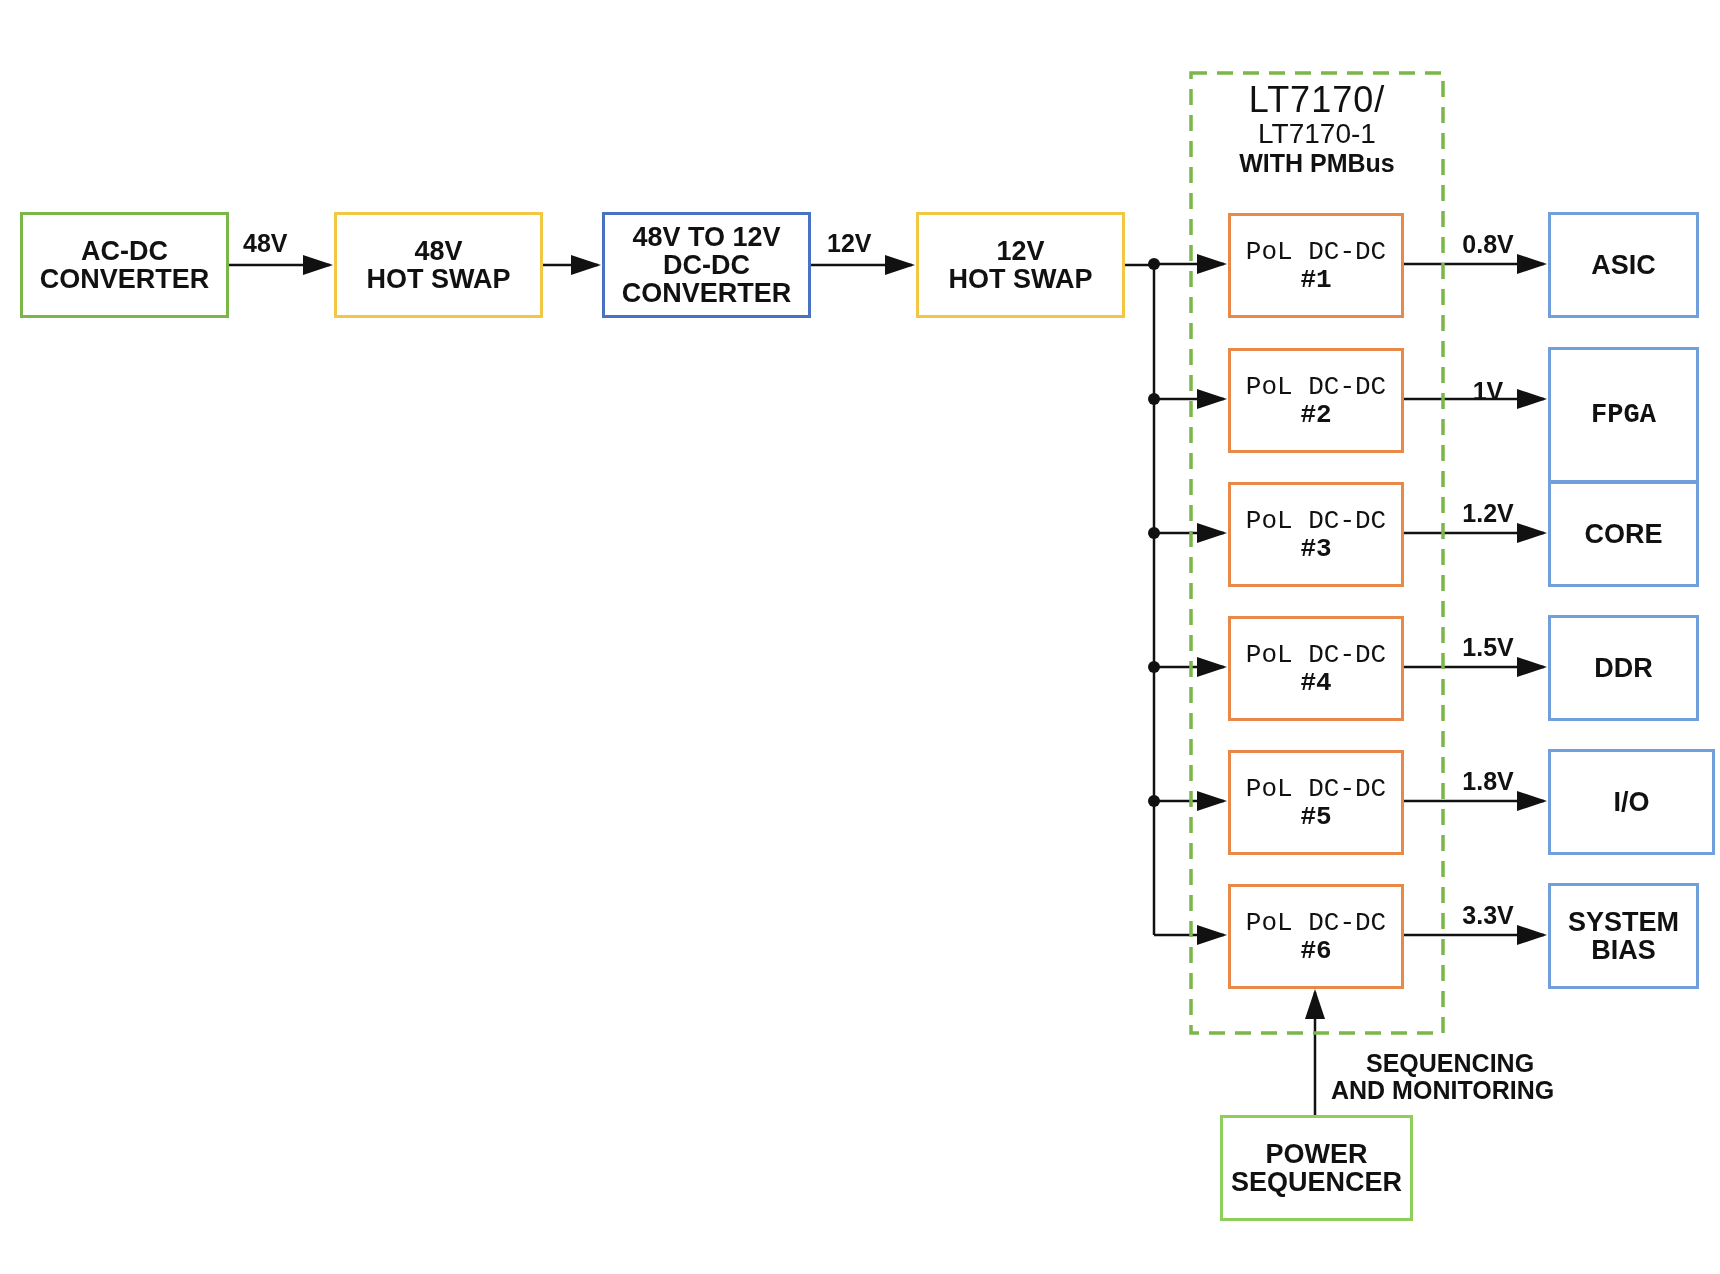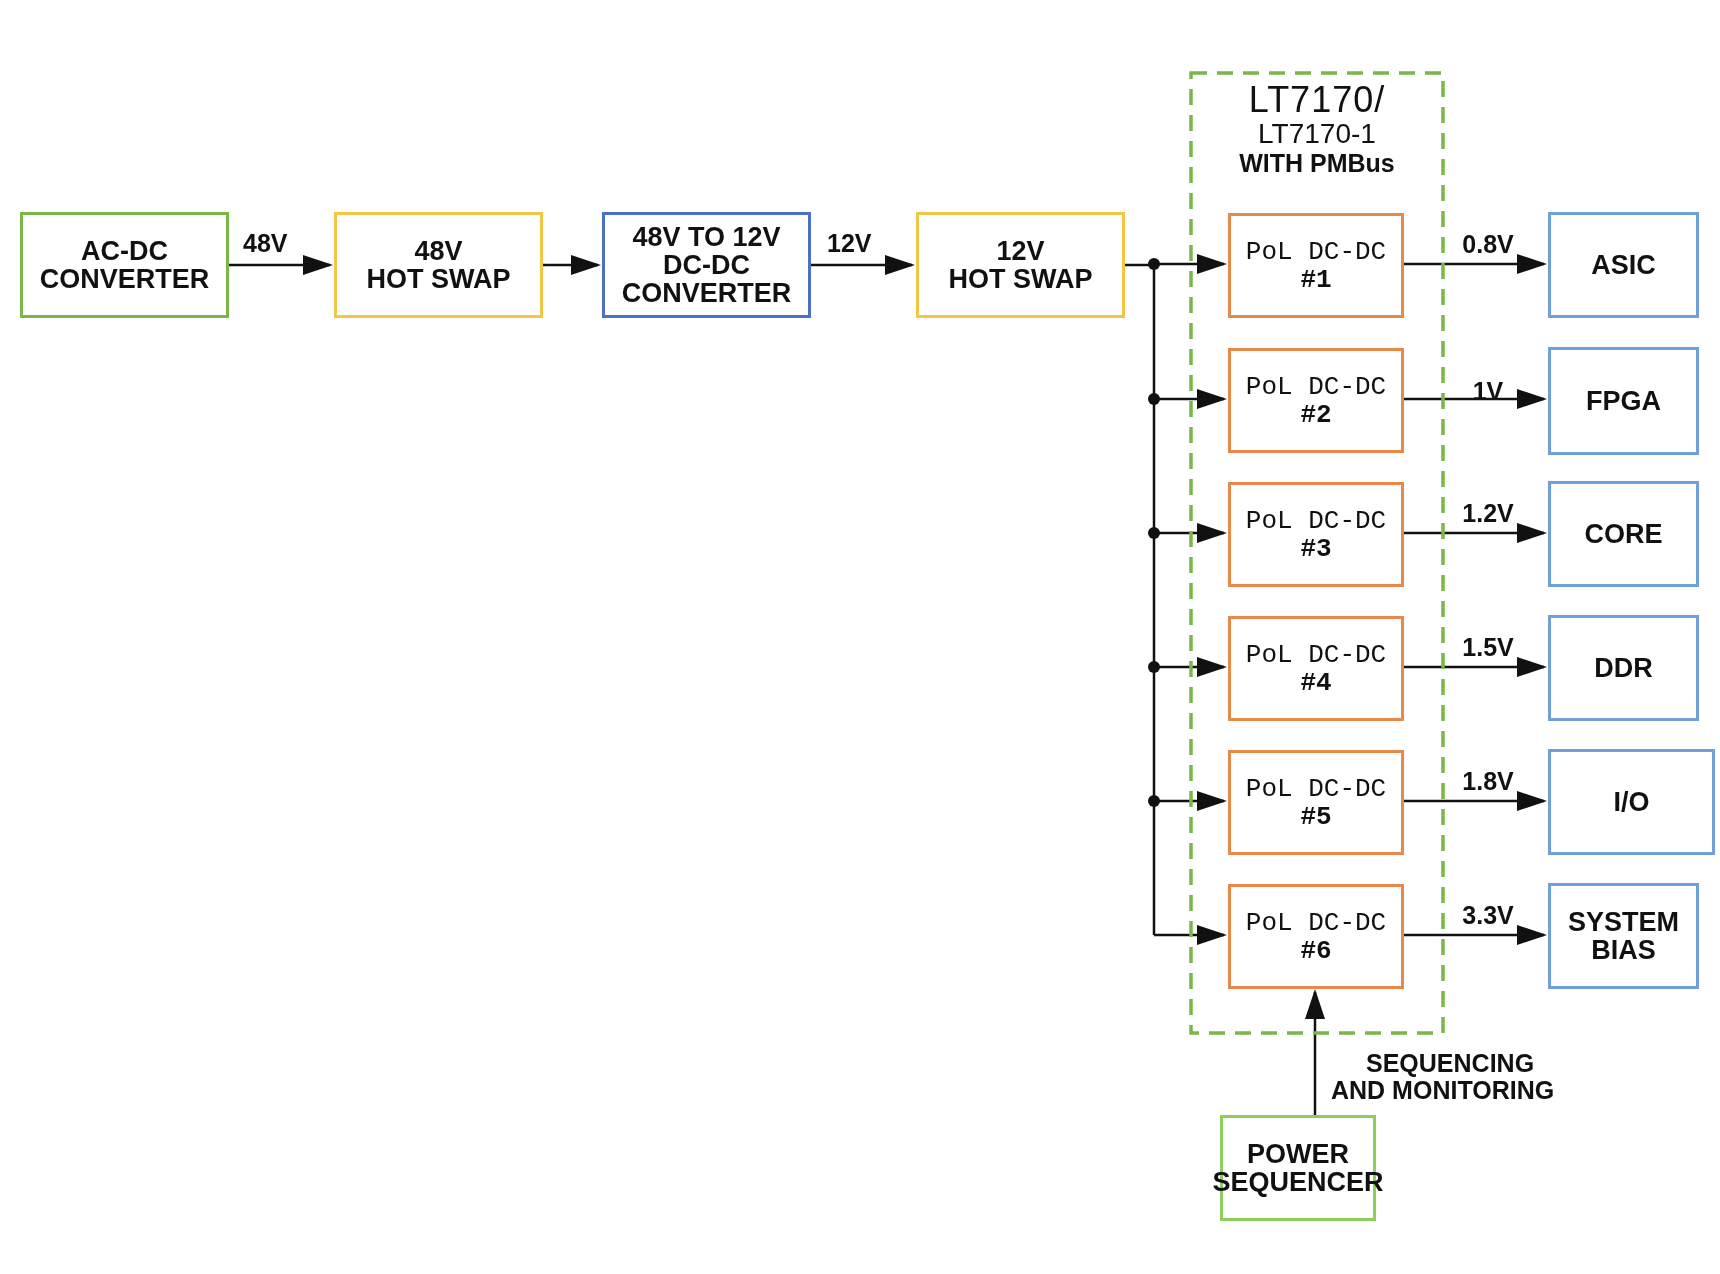--- a/index.html
+++ b/index.html
@@ -111,21 +111,21 @@
     </div>
     <div class="lbl" style="left: 1450px; top: 231px; width: 76px; text-align: center;">0.8V</div>
     <div class="box bl" style="left: 1548px; top: 212px; width: 151px; height: 106px;">
       <span>ASIC</span>
     </div>
     <div class="box o pol" style="left: 1228px; top: 348px; width: 176px; height: 105px;">
       <span>PoL DC-DC</span>
                      <span class="num">#2</span>
     </div>
     <div class="lbl" style="left: 1450px; top: 366px; width: 76px; text-align: center; margin-top: 12px;">1V</div>
-    <div class="box bl" style="left: 1548px; top: 347px; width: 151px; height: 108px;">
+    <div class="box bl" style="left: 1548px; top: 347px; width: 151px; height: 136px; font-family: Liberation Mono, monospace;">
       <span>FPGA</span>
     </div>
     <div class="box o pol" style="left: 1228px; top: 482px; width: 176px; height: 105px;">
       <span>PoL DC-DC</span>
                      <span class="num">#3</span>
     </div>
     <div class="lbl" style="left: 1450px; top: 500px; width: 76px; text-align: center;">1.2V</div>
     <div class="box bl" style="left: 1548px; top: 481px; width: 151px; height: 106px;">
       <span>CORE</span>
     </div>
@@ -151,16 +151,16 @@
     </div>
     <div class="lbl" style="left: 1450px; top: 902px; width: 76px; text-align: center;">3.3V</div>
     <div class="box bl" style="left: 1548px; top: 883px; width: 151px; height: 106px;">
       <span>SYSTEM</span>
       <span>BIAS</span>
     </div>
   </div>
 
 <div class="lbl" style="left:1366px;top:1050px;">SEQUENCING</div>
 <div class="lbl" style="left:1331px;top:1077px;">AND MONITORING</div>
-<div class="box g2" style="left:1220px;top:1115px;width:156px;height:106px;">
+<div class="box g2" style="left:1220px;top:1115px;width:193px;height:106px;">
   <span>POWER</span>
   <span>SEQUENCER</span>
 </div>
 
 </body></html>

